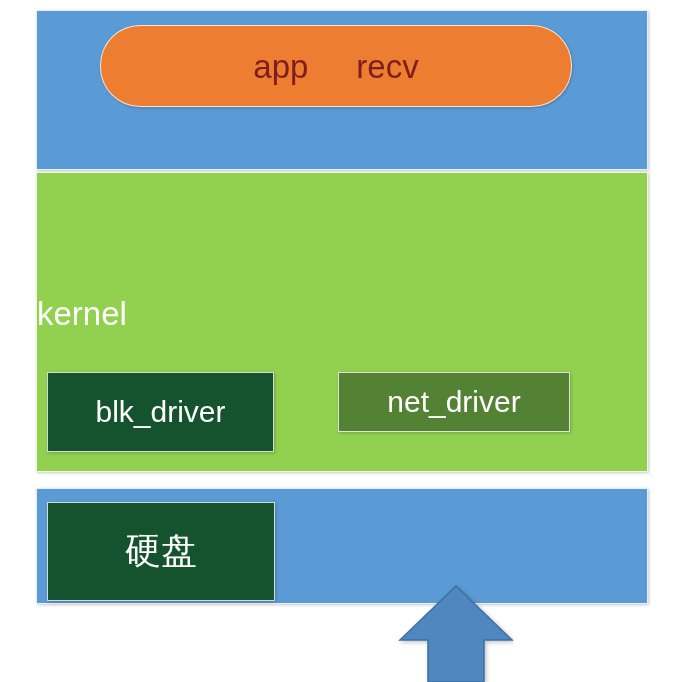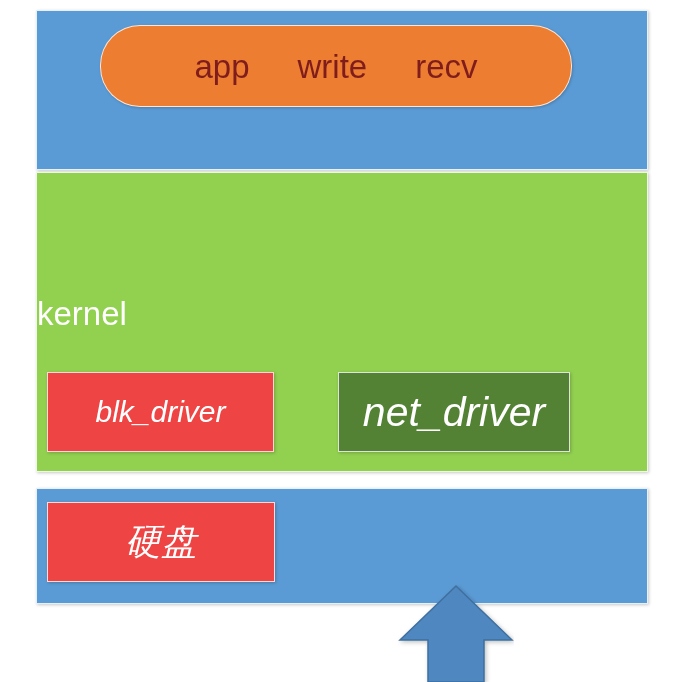--- a/index.html
+++ b/index.html
@@ -88,43 +88,42 @@
     position: absolute;
     box-sizing: border-box;
     border: 1px solid rgba(255,255,255,0.8);
     box-shadow: 1px 1px 3px rgba(0,0,0,0.22);
     display: flex;
     align-items: center;
     justify-content: center;
     color: #ffffff;
     white-space: nowrap;
   }
-  .box.peach { background: #ef4444; font-style: italic; }
+  .box.peach { background: #14532d; }
   .box.darkgreen { background: #548235; }
 
   #box-blk-driver {
     left: 47px;
     top: 372px;
     width: 227px;
     height: 80px;
     font-size: 30px;
   }
   #box-net-driver {
     left: 338px;
     top: 372px;
     width: 232px;
-    height: 80px;
-    font-size: 41px;
-    font-style: italic;
+    height: 60px;
+    font-size: 30px;
   }
   #box-disk {
     left: 47px;
     top: 502px;
     width: 228px;
-    height: 80px;
+    height: 99px;
     font-size: 36px;
   }
   #box-nic {
     left: 338px;
     top: 502px;
     width: 232px;
     height: 80px;
     font-size: 36px;
   }
 
@@ -143,21 +142,20 @@
 <div id="canvas">
 
   <div class="panel" id="panel-userspace"></div>
 
   <div class="panel" id="panel-kernel"></div>
 
   <div class="panel" id="panel-hardware"></div>
 
   <div id="app-pill">
     <span>app</span>
-    <span>write</span>
     <span>recv</span>
   </div>
 
   <div id="kernel-label">kernel</div>
 
   <div class="box peach" id="box-blk-driver">
     <span>blk_driver</span>
   </div>
   <div class="box darkgreen" id="box-net-driver">
     <span>net_driver</span>

